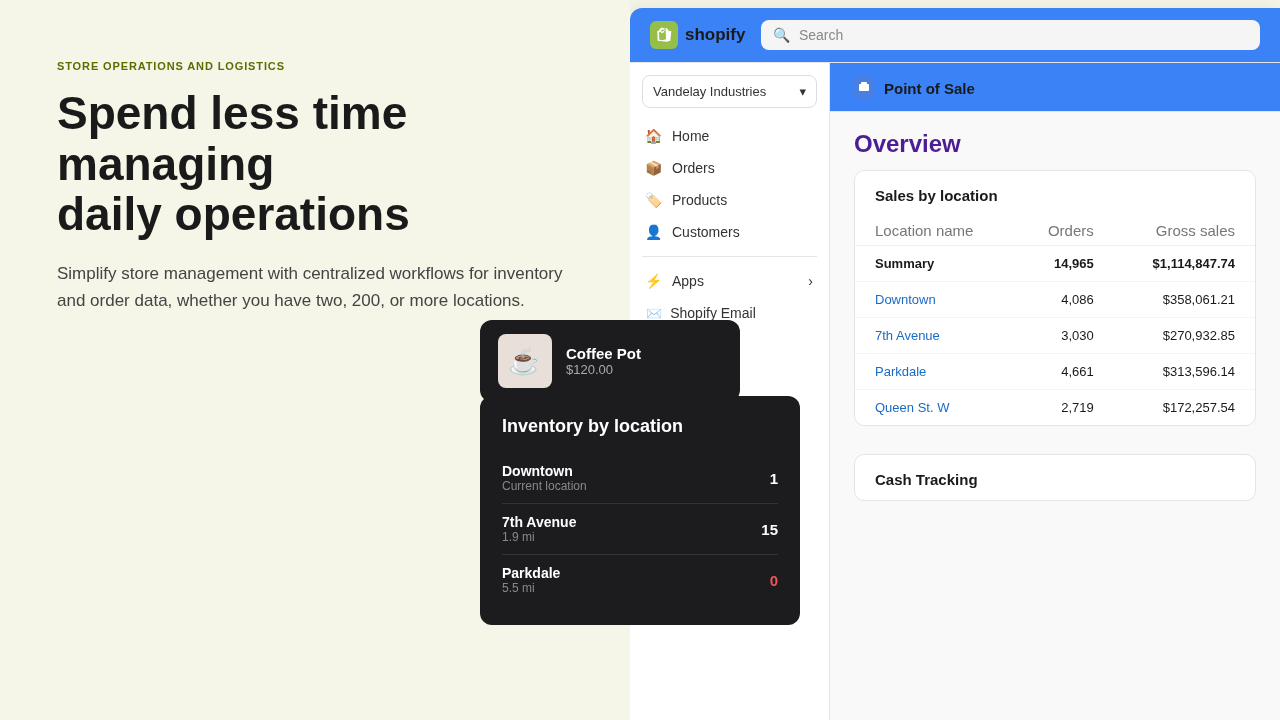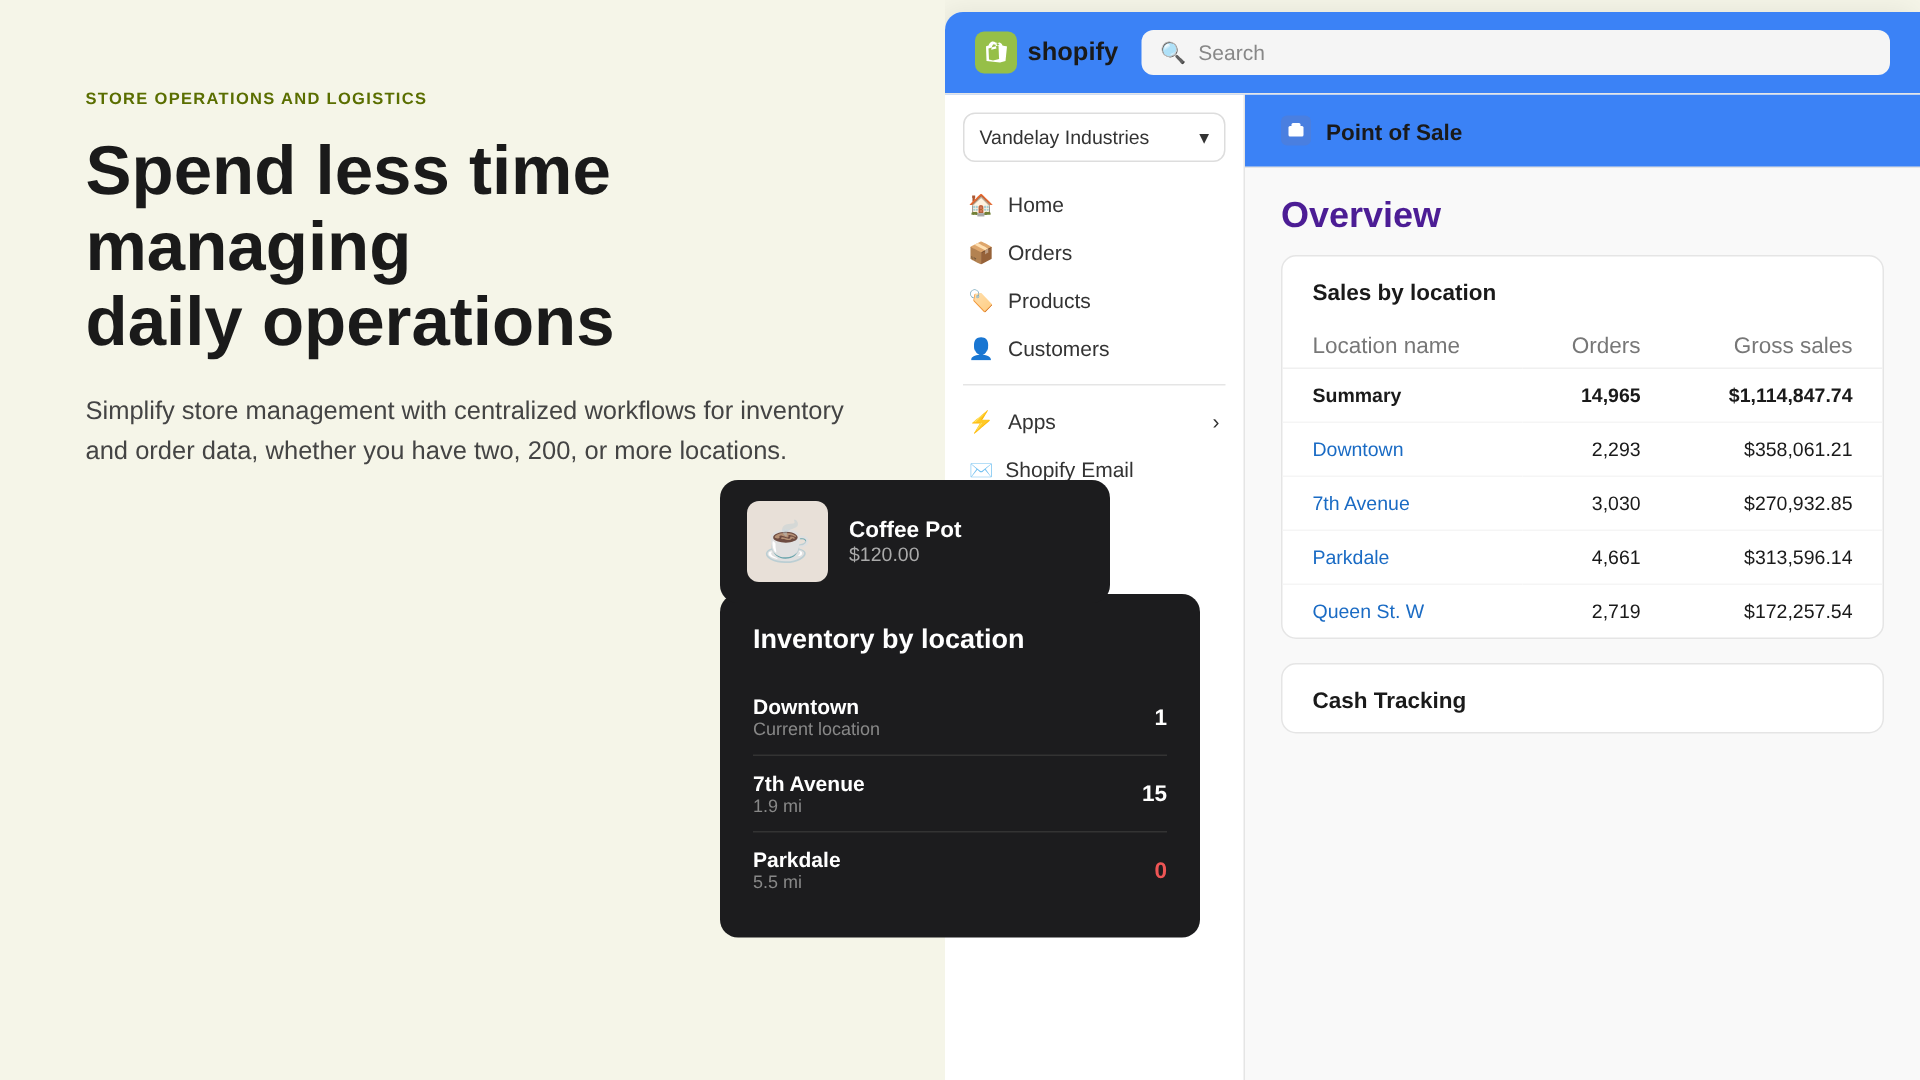--- a/index.html
+++ b/index.html
@@ -300,21 +300,21 @@
 
     .content-area {
       padding: 0 24px 24px;
     }
 
     
     .card {
       background: #fff;
       border-radius: 10px;
       border: 1px solid #e5e5e5;
-      margin-bottom: 16px;
+      margin-bottom: 28px;
       overflow: hidden;
     }
 
     .card-title {
       font-size: 15px;
       font-weight: 700;
       color: #1a1a1a;
       padding: 16px 20px 12px;
     }
 
@@ -548,21 +548,21 @@
                 </tr>
               </thead>
               <tbody>
                 <tr class="summary-row">
                   <td>Summary</td>
                   <td>14,965</td>
                   <td>$1,114,847.74</td>
                 </tr>
                 <tr>
                   <td><a class="location-link">Downtown</a></td>
-                  <td>2,293</td>
+                  <td>4,086</td>
                   <td>$358,061.21</td>
                 </tr>
                 <tr>
                   <td><a class="location-link">7th Avenue</a></td>
                   <td>3,030</td>
                   <td>$270,932.85</td>
                 </tr>
                 <tr>
                   <td><a class="location-link">Parkdale</a></td>
                   <td>4,661</td>

